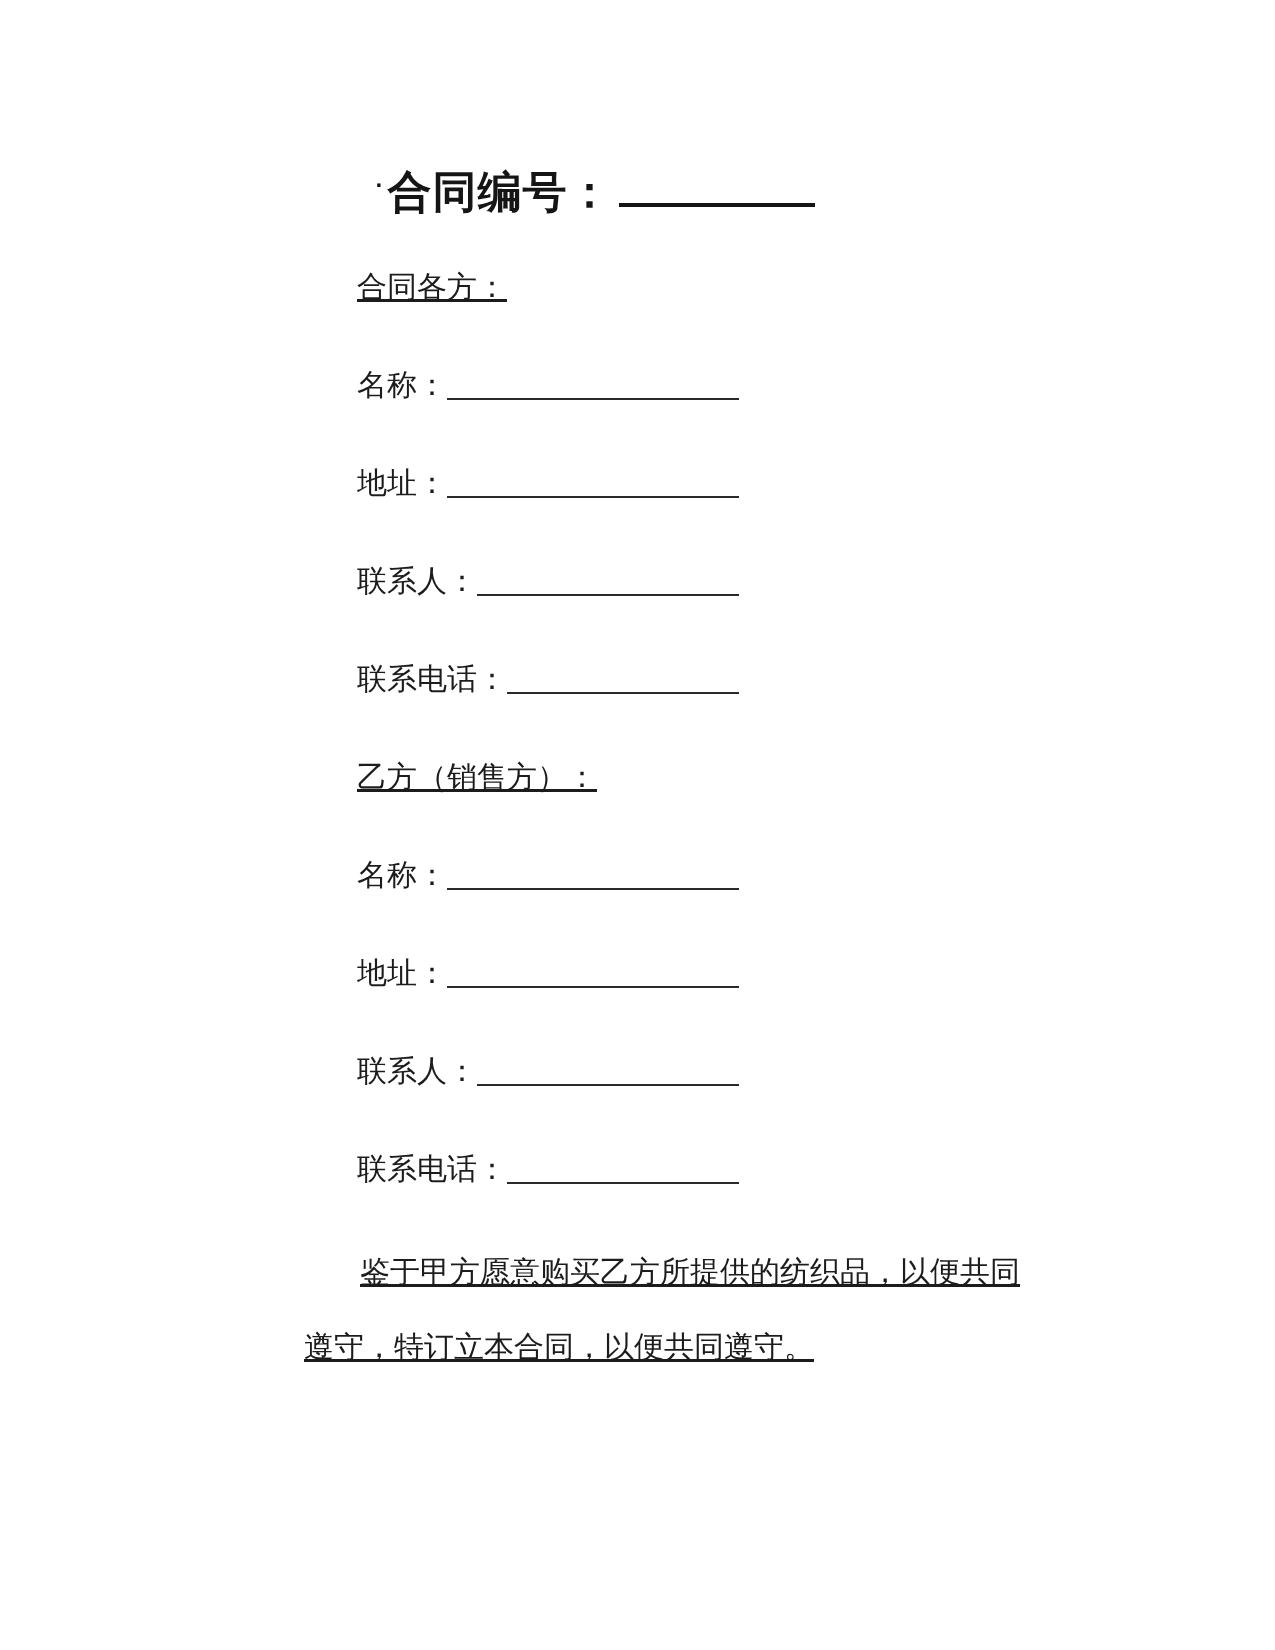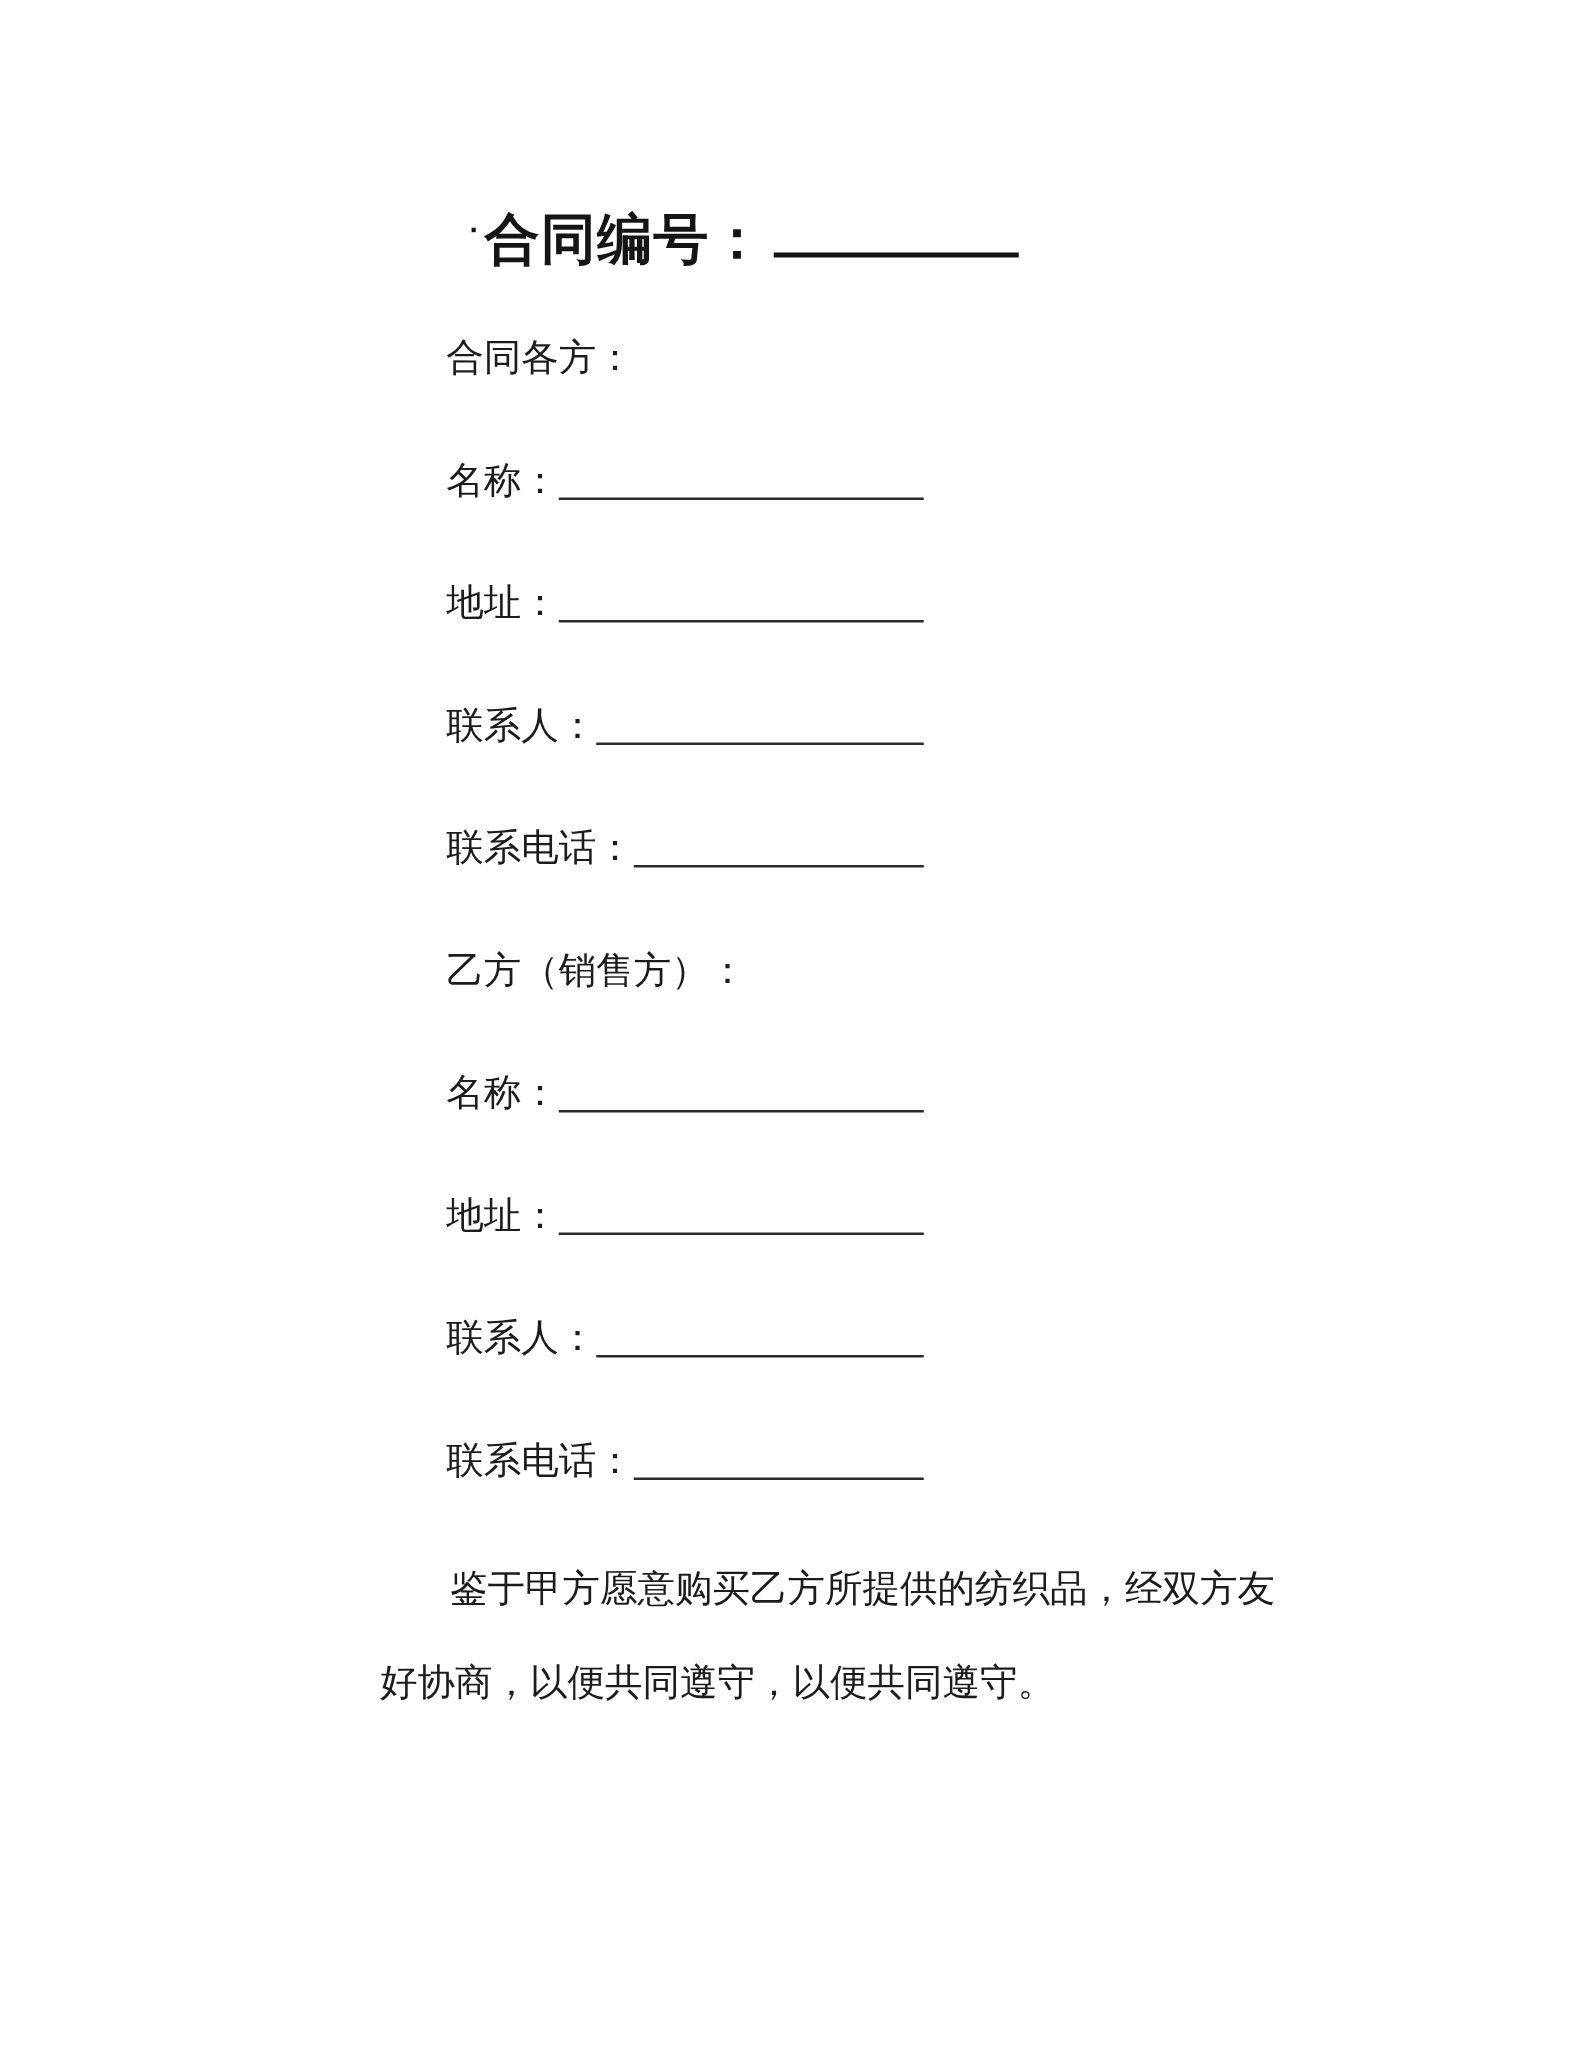--- a/index.html
+++ b/index.html
@@ -40,20 +40,21 @@
     height: 42px;
     border-bottom: 4px solid #151515;
     vertical-align: baseline;
     margin-left: 6px;
   }
 
   
   .content {
     padding-left: 192px;
     padding-right: 117px;
+    text-decoration: underline;
   }
   .row {
     margin-left: 53px;           
     height: 36px;
     line-height: 36px;
     font-size: 30px;
     margin-top: 62px;            
     white-space: nowrap;
   }
   .content .row:first-child { margin-top: 50px; }
@@ -123,16 +124,16 @@
     </div>
 
     <div class="row">
       <span class="flabel">联系人：</span><span class="blank w-cont"></span>
     </div>
 
     <div class="row">
       <span class="flabel">联系电话：</span><span class="blank w-phone"></span>
     </div>
 
-    <p class="preamble">鉴于甲方愿意购买乙方所提供的纺织品，经双方友好协商，以便共同遵守，以便共同遵守。</p>
+    <p class="preamble">鉴于甲方愿意购买乙方所提供的纺织品，以便共同遵守，特订立本合同，以便共同遵守。</p>
 
   </div>
 </div>
 
 </body></html>

